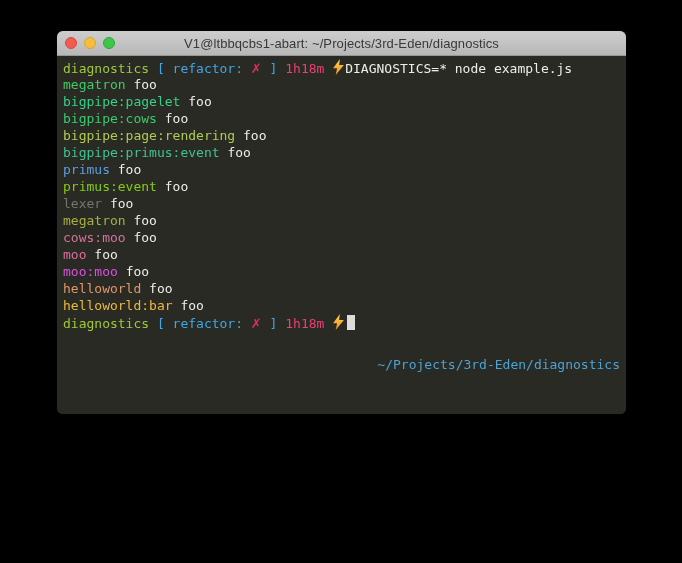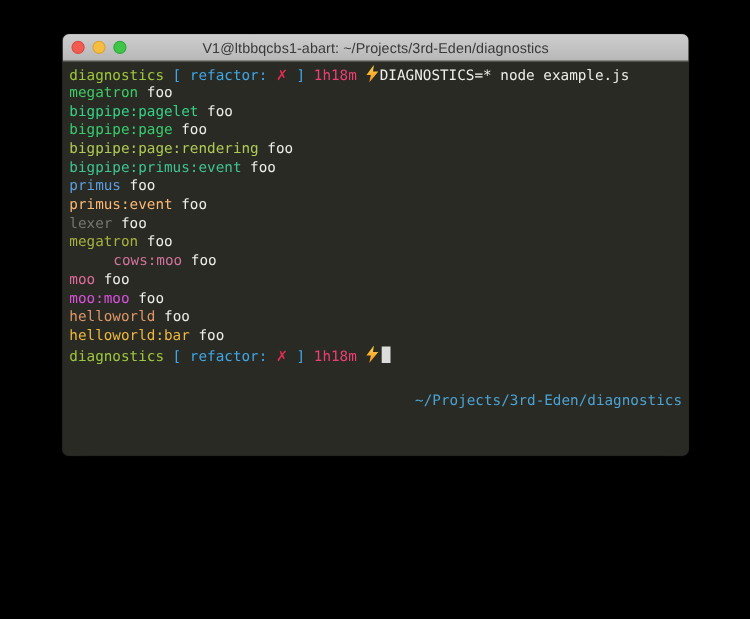--- a/index.html
+++ b/index.html
@@ -114,28 +114,28 @@
               <linearGradient id="boltGradA" x1="0" y1="0" x2="0" y2="1">
                 <stop offset="0" stop-color="#FCD24C"></stop>
                 <stop offset="1" stop-color="#F5921D"></stop>
               </linearGradient>
             </defs>
             <polygon points="7.4,0 0.6,9.2 4.6,9.2 3.2,16 11.4,6 6.6,6" fill="url(#boltGradA)"></polygon>
           </svg><span style="color: rgb(237, 237, 234); text-align: center;">DIAGNOSTICS=* node example.js</span></div>
 
       <div class="line"><span style="color: rgb(62, 203, 102);">megatron</span> <span>foo</span></div>
       <div class="line"><span style="color: rgb(53, 210, 135);">bigpipe:pagelet</span> <span>foo</span></div>
-      <div class="line"><span style="color: rgb(56, 204, 110);">bigpipe:page</span> <span>foo</span></div>
+      <div class="line"><span style="color: rgb(56, 204, 110);">bigpipe:cows</span> <span>foo</span></div>
       <div class="line"><span style="color: rgb(174, 203, 85); margin-top: 16px;">bigpipe:page:rendering</span> <span>foo</span></div>
       <div class="line"><span style="color: rgb(62, 196, 147);">bigpipe:primus:event</span> <span>foo</span></div>
       <div class="line"><span style="color: rgb(92, 159, 224);">primus</span> <span>foo</span></div>
-      <div class="line"><span style="color: #fdba74; margin-top: 13px;">primus:event</span> <span>foo</span></div>
+      <div class="line"><span style="color: #84cc16; margin-top: 13px;">primus:event</span> <span>foo</span></div>
       <div class="line"><span style="color: rgb(118, 118, 112);">lexer</span> <span>foo</span></div>
       <div class="line"><span style="color: rgb(165, 178, 63);">megatron</span> <span>foo</span></div>
-      <div class="line"><span style="color: rgb(209, 115, 154); margin-left: 40px;">cows:moo</span> <span>foo</span></div>
+      <div class="line"><span style="color: rgb(209, 115, 154);">cows:moo</span> <span>foo</span></div>
       <div class="line"><span style="color: rgb(223, 108, 156);">moo</span> <span>foo</span></div>
       <div class="line"><span style="color: rgb(218, 81, 222);">moo:moo</span> <span>foo</span></div>
       <div class="line"><span style="color: rgb(223, 151, 104); text-align: right;">helloworld</span> <span>foo</span></div>
       <div class="line"><span style="color: rgb(238, 184, 63);">helloworld:bar</span> <span>foo</span></div>
 
       <div class="line"><span style="color: rgb(159, 201, 60);">diagnostics</span> <span style="color: rgb(63, 167, 232);">[</span> <span style="color: rgb(63, 167, 232);">refactor:</span> <span style="font-family: &quot;DejaVu Sans&quot;, sans-serif; color: rgb(225, 45, 85);">✗</span> <span style="color: rgb(63, 167, 232);">]</span> <span style="color: rgb(237, 63, 114);">1h18m</span> <svg class="bolt-svg" width="13" height="16" viewBox="0 0 12 16">
             <defs>
               <linearGradient id="boltGradB" x1="0" y1="0" x2="0" y2="1">
                 <stop offset="0" stop-color="#FCD24C"></stop>
                 <stop offset="1" stop-color="#F5921D"></stop>

